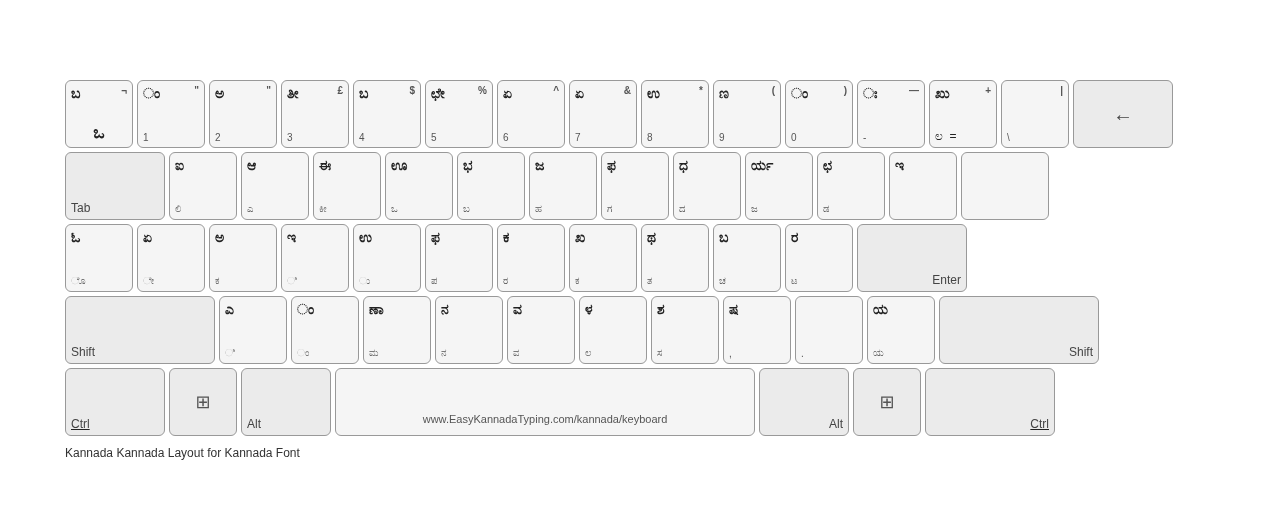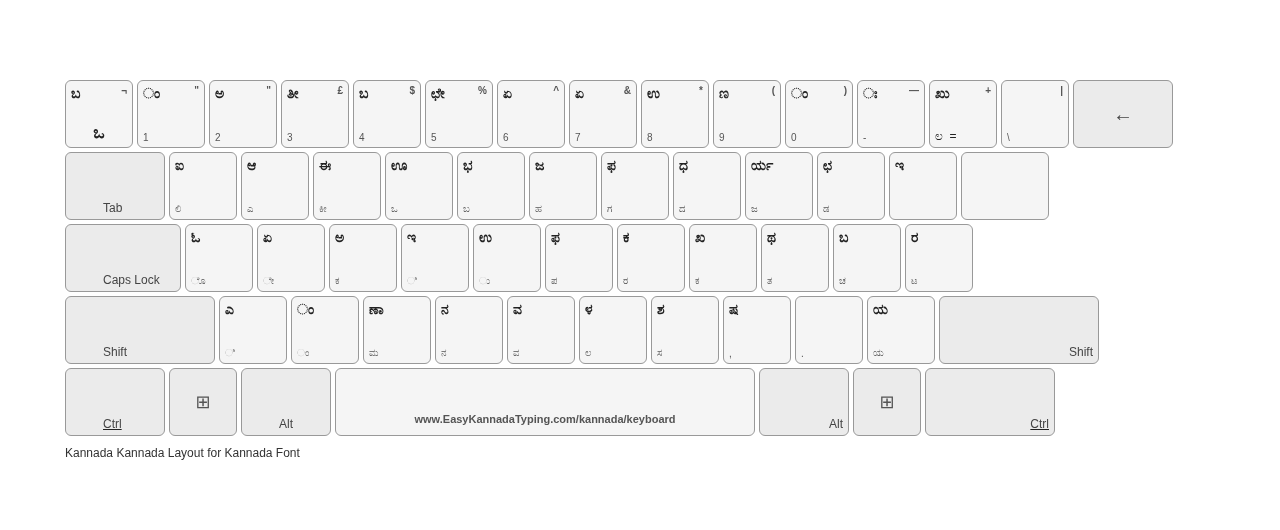--- a/index.html
+++ b/index.html
@@ -75,21 +75,20 @@
     }
     .key-backspace {
       min-width: 100px;
     }
     .key-enter {
       min-width: 110px;
     }
     .key-space {
       min-width: 420px;
       justify-content: flex-end;
-      font-weight: bold;
     }
     .key-ctrl {
       min-width: 100px;
       text-decoration: underline;
     }
     .key-alt {
       min-width: 90px;
     }
     .key-win {
       min-width: 68px;
@@ -113,21 +112,20 @@
       font-size: 12px;
       color: #444;
     }
     .key-label-bottom-left {
       display: flex;
       align-items: flex-end;
       justify-content: flex-start;
       height: 100%;
       font-size: 12px;
       color: #444;
-      margin-left: 32px;
     }
     .footer {
       display: flex;
       justify-content: space-between;
       width: 1150px;
       margin-top: 6px;
       font-size: 12px;
       color: #333;
     }
     .footer-left { }
@@ -323,23 +321,20 @@
       <div class="bottom-label"></div>
     </div>
     <div class="key" style="min-width:88px;">
       <div class="top-row">
           <span class="top-left"></span>
         </div>
     </div>
   </div>
 
   <div class="keyboard-row">
-    <div class="key key-wide-caps key-special">
-      <div class="key-label-bottom-left">Caps Lock</div>
-    </div>
     <div class="key">
       <div class="top-row">
           <span class="top-left">ಓ</span>
         </div>
       <div class="bottom-label">ೊ</div>
     </div>
     <div class="key">
       <div class="top-row">
           <span class="top-left">ಏ</span>
         </div>
@@ -391,20 +386,23 @@
       <div class="top-row">
           <span class="top-left">ಬ</span>
         </div>
       <div class="bottom-label">ಚ</div>
     </div>
     <div class="key">
       <div class="top-row">
           <span class="top-left">ರ</span>
         </div>
       <div class="bottom-label">ಟ</div>
+    </div>
+    <div class="key key-enter key-special">
+      <div class="key-label-bottom-right">Enter</div>
     </div>
   </div>
 
   <div class="keyboard-row">
     <div class="key key-wide-shift-left key-special">
       <div class="key-label-bottom-left">Shift</div>
     </div>
     <div class="key">
       <div class="top-row">
           <span class="top-left">ಎ</span>

